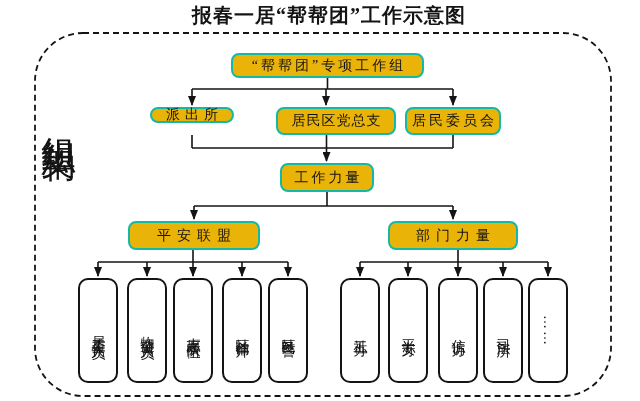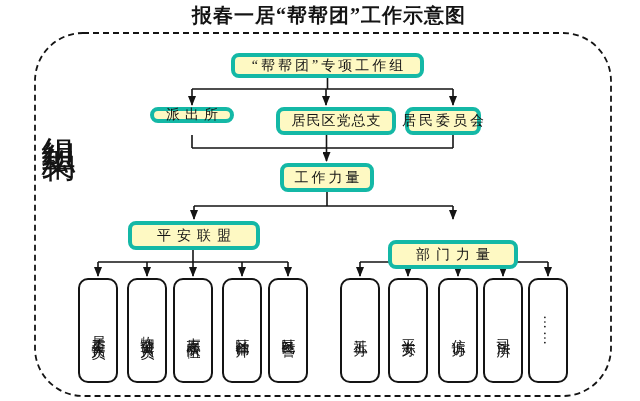--- a/index.html
+++ b/index.html
@@ -11,22 +11,22 @@
     position:absolute;top:2px;left:0;width:100%;text-align:center;
     font-size:20px;font-weight:bold;letter-spacing:1px;padding-left:9px;
   }
   svg.wires{position:absolute;left:0;top:0;}
   .side-label{
     position:absolute;left:41px;top:110px;
     writing-mode:vertical-rl;text-orientation:upright;
     font-size:34px;letter-spacing:4px;line-height:1;
   }
   .box{
-    position:absolute;box-sizing:border-box;background:#fef9c3;
-    border:4px solid #14b8a6;border-radius:8px;
+    position:absolute;box-sizing:border-box;background:#eab308;
+    border:2px solid #14b8a6;border-radius:8px;
     display:flex;align-items:center;justify-content:center;
     font-size:14px;letter-spacing:3px;text-indent:3px;white-space:nowrap;
   }
   .leaf{
     position:absolute;box-sizing:border-box;background:#ffffff;
     border:2px solid #141414;border-radius:10px;
     width:40px;height:105px;top:278px;
     display:flex;align-items:center;justify-content:center;
   }
   .vtext{
@@ -79,26 +79,26 @@
       <line x1="548" y1="262" x2="548" y2="276" marker-end="url(#ah)"></line>
     </g>
   </svg>
 
   <div class="side-label">组织架构</div>
 
   <div class="box" style="left:231px;top:53px;width:193px;height:25px;">“帮帮团”专项工作组</div>
 
   <div class="box" style="left:150px;top:107px;width:84px;height:16px;letter-spacing:5px;text-indent:5px;">派出所</div>
   <div class="box" style="left:276px;top:107px;width:120px;height:28px;letter-spacing:1px;text-indent:1px;">居民区党总支</div>
-  <div class="box" style="left:405px;top:107px;width:76px;height:28px;font-family:Liberation Mono, monospace;">居民委员会</div>
+  <div class="box" style="left:405px;top:107px;width:96px;height:28px;font-family:Liberation Mono, monospace;">居民委员会</div>
 
   <div class="box" style="left:128px;top:221px;width:132px;height:29px;letter-spacing:6px;text-indent:6px;">平安联盟</div>
 
   <div class="box" style="left:280px;top:163px;width:94px;height:29px;">工作力量</div>
-  <div class="box" style="left:388px;top:221px;width:130px;height:29px;letter-spacing:6px;text-indent:6px;margin-top:19px;">部门力量</div>
+  <div class="box" style="left:388px;top:221px;width:130px;height:29px;letter-spacing:6px;text-indent:6px;">部门力量</div>
 
   <div class="leaf" style="left:78px;">
     <span class="vtext">居委工作人员</span>
   </div>
   <div class="leaf" style="left:127px;">
     <span class="vtext">物业公司人员</span>
   </div>
   <div class="leaf" style="left:173px;">
     <span class="vtext">志愿者队伍</span>
   </div>

